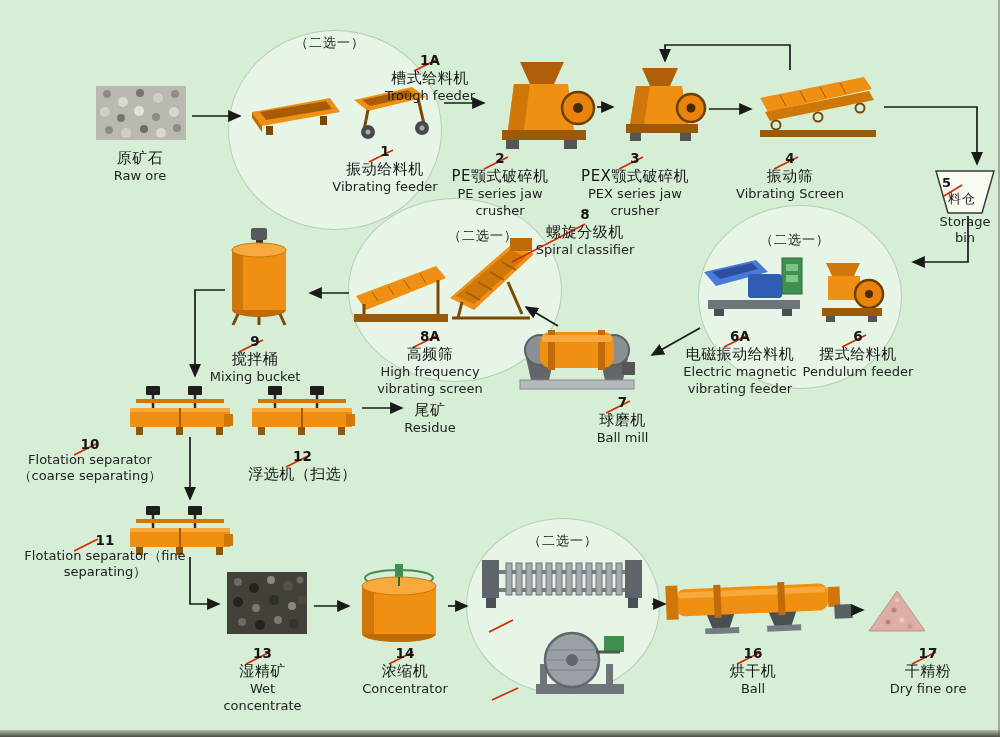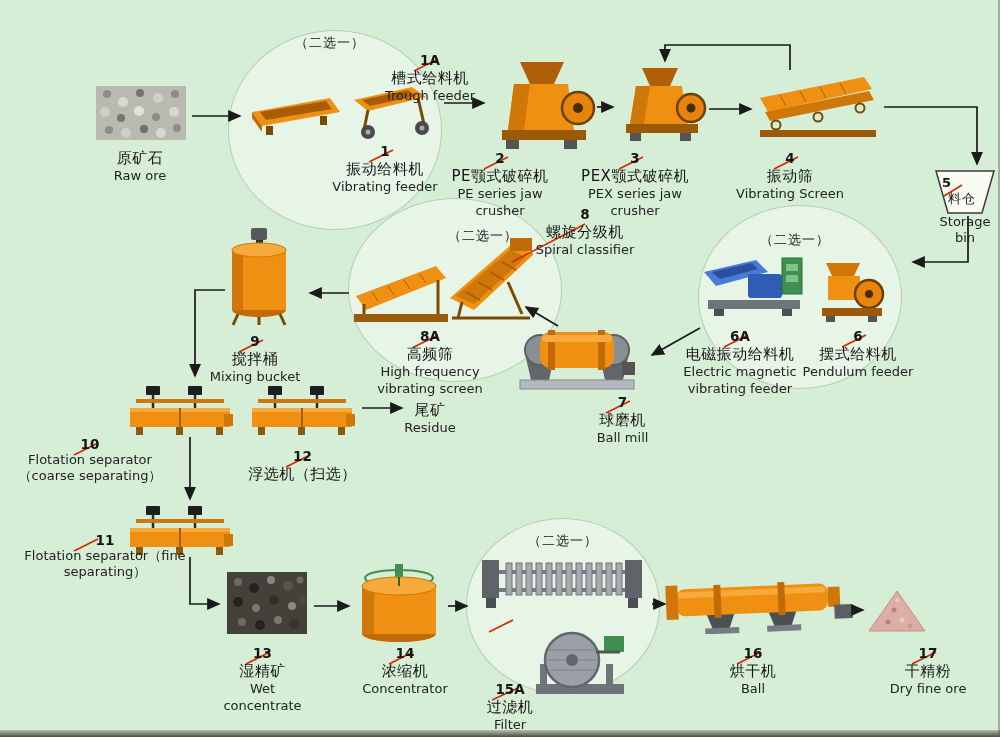--- a/index.html
+++ b/index.html
@@ -515,25 +515,20 @@
     <span class="en">Wet concentrate</span>
   </div>
 
   <div class="label" style="left:355px;top:645px;width:100px">
     <span class="num">14</span>
     <span class="zh">浓缩机</span>
     <span class="en">Concentrator</span>
   </div>
 
 
-  <div class="label" style="left:460px;top:681px;width:100px">
-    <span class="num">15A</span>
-    <span class="zh">过滤机</span>
-    <span class="en">Filter</span>
-  </div>
 
   <div class="label" style="left:703px;top:645px;width:100px">
     <span class="num">16</span>
     <span class="zh">烘干机</span>
     <span class="en">Ball</span>
   </div>
 
   <div class="label" style="left:878px;top:645px;width:100px">
     <span class="num">17</span>
     <span class="zh">干精粉</span>

